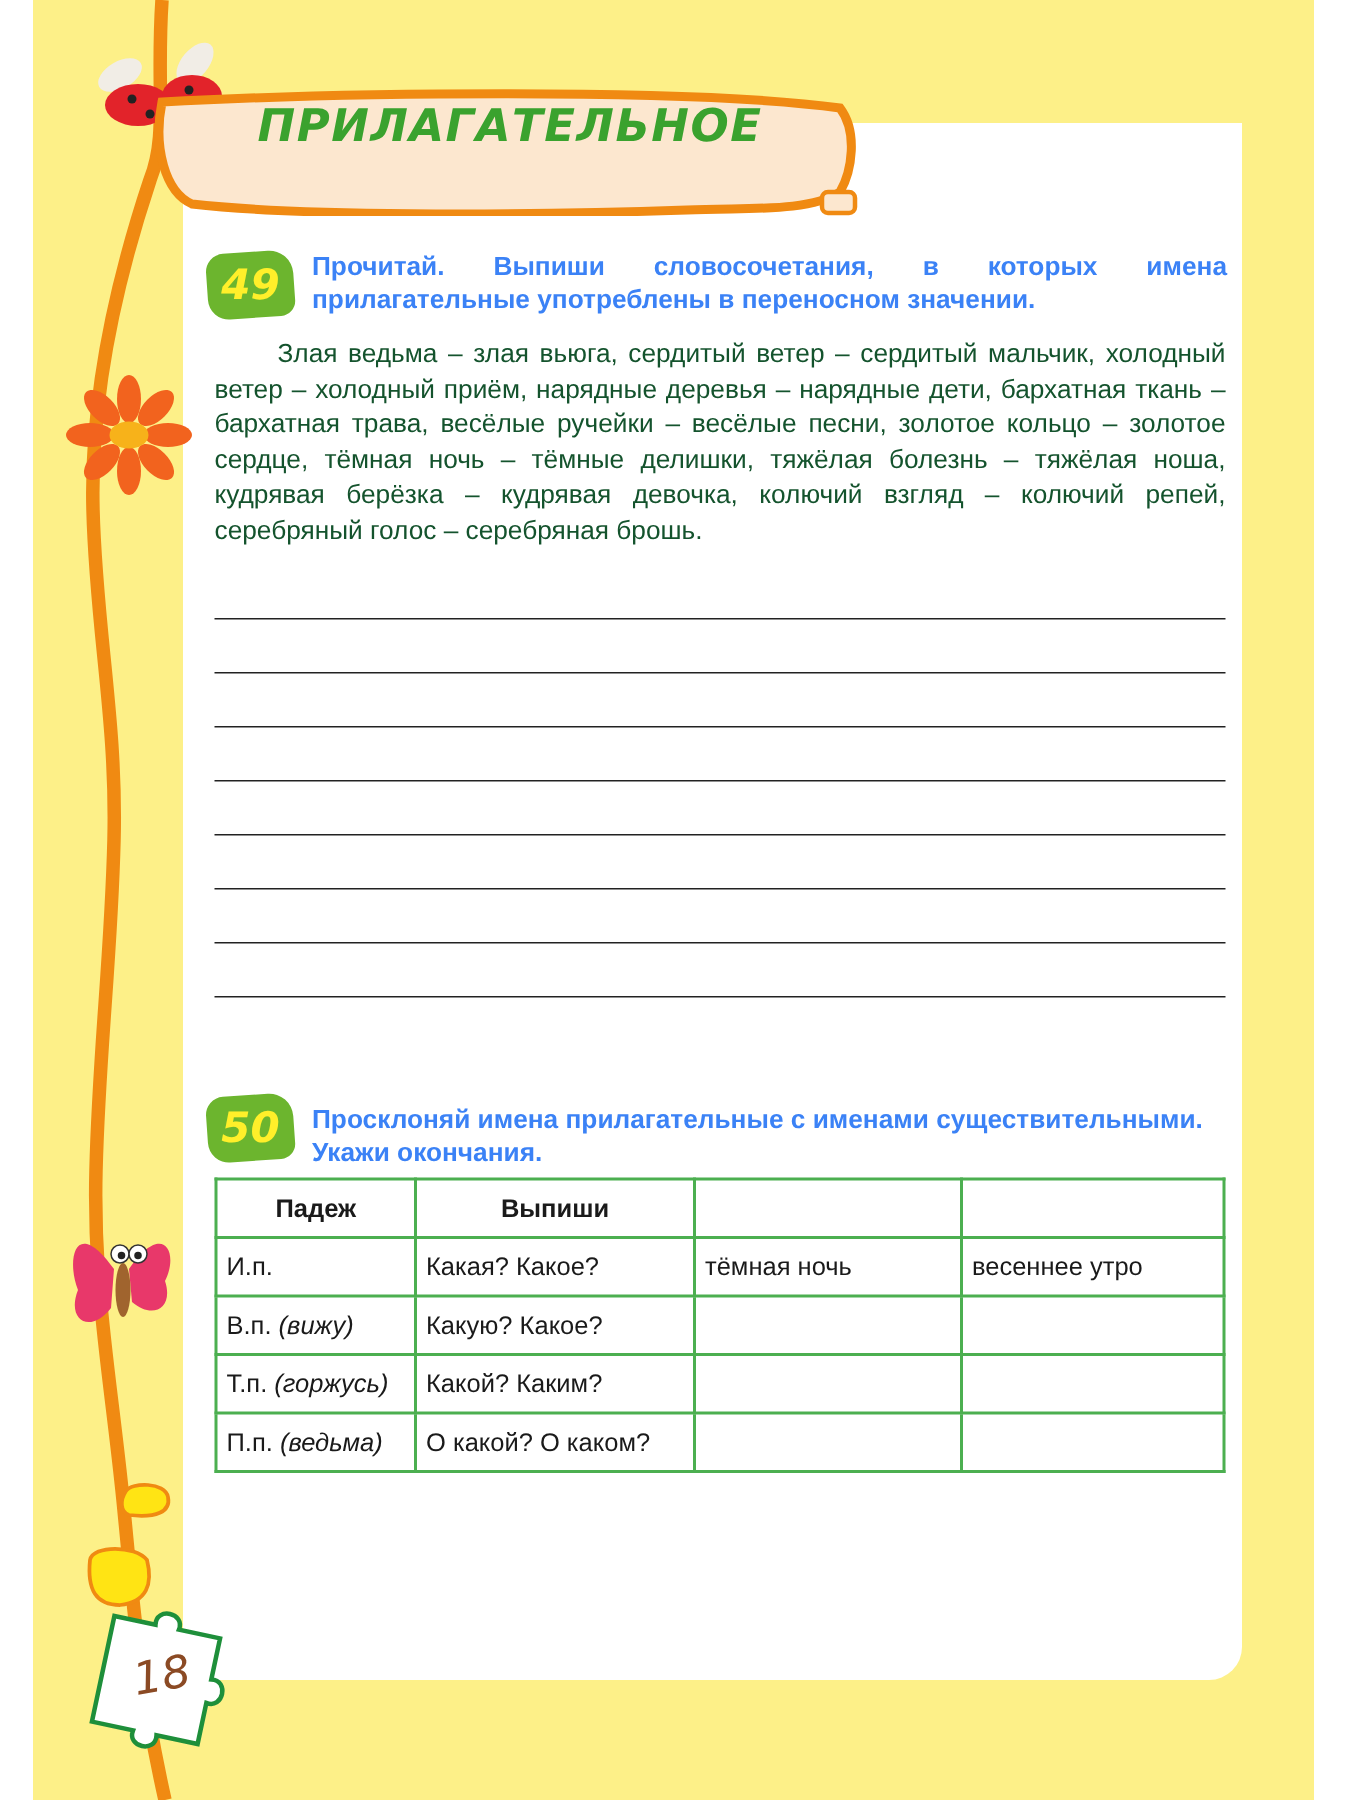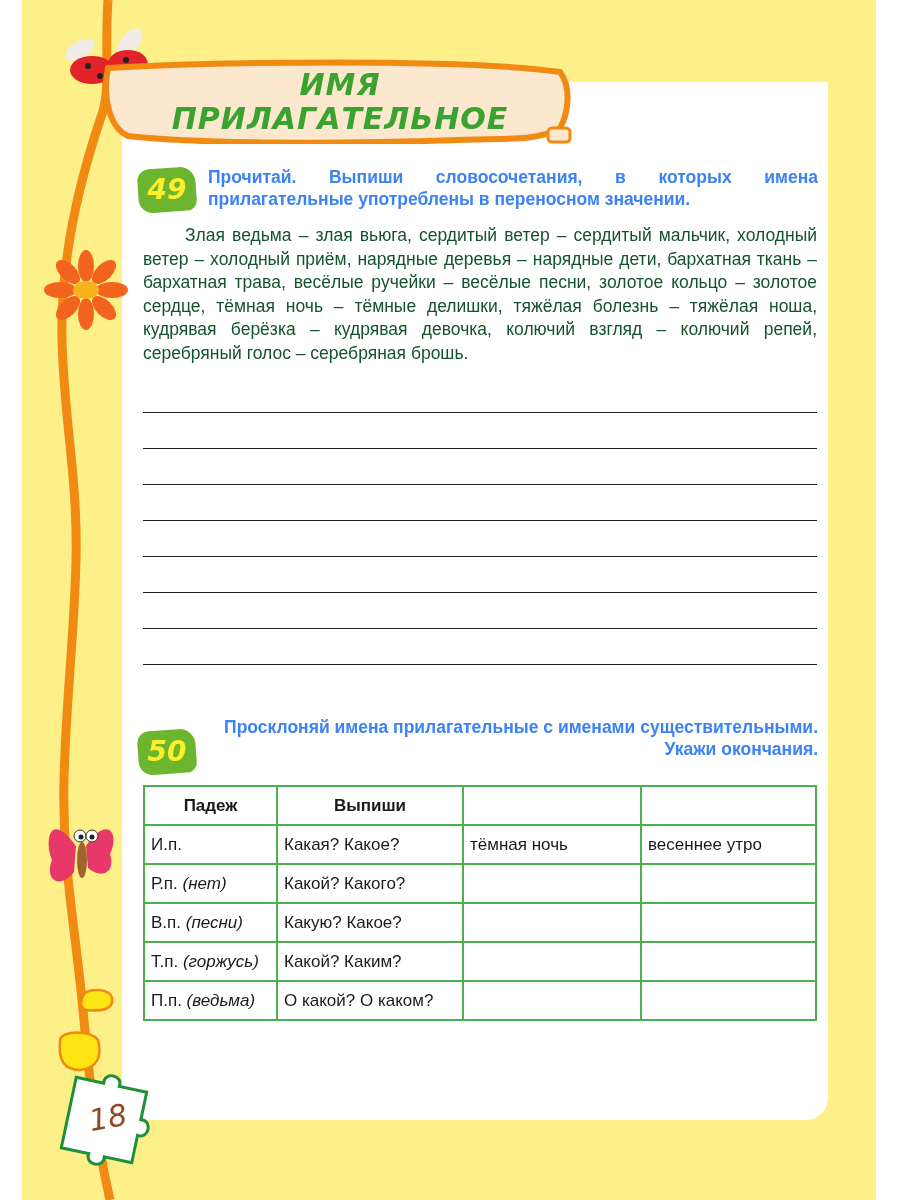--- a/index.html
+++ b/index.html
@@ -67,21 +67,20 @@
   <g transform="translate(104 1120) rotate(12)">
     <path d="M-36 -36 L-8 -36 C-10 -48 10 -48 8 -36 L36 -36 L36 -8 C48 -10 48 10 36 8 L36 36 L8 36 C10 48 -10 48 -8 36 L-36 36 Z" fill="#ffffff" stroke="#1e8f3a" stroke-width="3"></path>
   </g>
 </svg>
 
 <svg class="title-banner" viewBox="0 0 474 86">
   <path d="M10 10 C120 4 360 0 462 14 C474 30 470 56 462 70 C440 84 400 80 360 82 C240 86 100 86 30 78 C12 70 4 40 10 10 Z" fill="#fce7cf" stroke="#f08a12" stroke-width="6"></path>
   <rect x="450" y="70" width="22" height="14" rx="4" fill="#fce7cf" stroke="#f08a12" stroke-width="3"></rect>
 </svg>
 <div class="title-text">
-  <div>ИМЯ</div>
   <div>ПРИЛАГАТЕЛЬНОЕ</div>
 </div>
 
 <div class="ex-badge" style="left:138px; top:168px;"></div>
 <div class="ex-num" style="left:138px; top:168px;">49</div>
 <div class="ex-title" style="top:166px;">Прочитай. Выпиши словосочетания, в которых имена прилагательные употреблены в переносном значении.</div>
 <div class="passage">Злая ведьма – злая вьюга, сердитый ветер – сердитый мальчик, холодный ветер – холодный приём, нарядные деревья – нарядные дети, бархатная ткань – бархатная трава, весёлые ручейки – весёлые песни, золотое кольцо – золотое сердце, тёмная ночь – тёмные делишки, тяжёлая болезнь – тяжёлая ноша, кудрявая берёзка – кудрявая девочка, колючий взгляд – колючий репей, серебряный голос – серебряная брошь.</div>
 
 <div id="lines">
     <div class="write-line" style="top: 412px;"></div>
@@ -89,46 +88,40 @@
     <div class="write-line" style="top: 484px;"></div>
     <div class="write-line" style="top: 520px;"></div>
     <div class="write-line" style="top: 556px;"></div>
     <div class="write-line" style="top: 592px;"></div>
     <div class="write-line" style="top: 628px;"></div>
     <div class="write-line" style="top: 664px;"></div>
   </div>
 
 <div class="ex-badge" style="left:138px; top:730px;"></div>
 <div class="ex-num" style="left:138px; top:730px;">50</div>
-<div class="ex-title" style="top:716px; text-align:right;">Просклоняй имена прилагательные с именами существительными. Укажи окончания.</div>
+<div class="ex-title" style="top:735px; text-align:left;">Просклоняй имена прилагательные с именами существительными. Укажи окончания.</div>
 
 <table class="decl">
   <thead>
     <tr>
       <th class="c1">Падеж</th>
       <th class="c2">Выпиши</th>
       <th class="c3"></th>
       <th></th>
     </tr>
   </thead>
   <tbody id="tbody">
       <tr>
         <td class="c1"><span>И.п.</span> <span class="hint"></span></td>
         <td class="c2">Какая? Какое?</td>
         <td class="c3">тёмная ночь</td>
         <td>весеннее утро</td>
       </tr>
       <tr>
-        <td class="c1"><span>Р.п.</span> <span class="hint">(нет)</span></td>
-        <td class="c2">Какой? Какого?</td>
-        <td class="c3"></td>
-        <td></td>
-      </tr>
-      <tr>
-        <td class="c1"><span>В.п.</span> <span class="hint">(песни)</span></td>
+        <td class="c1"><span>В.п.</span> <span class="hint">(вижу)</span></td>
         <td class="c2">Какую? Какое?</td>
         <td class="c3"></td>
         <td></td>
       </tr>
       <tr>
         <td class="c1"><span>Т.п.</span> <span class="hint">(горжусь)</span></td>
         <td class="c2">Какой? Каким?</td>
         <td class="c3"></td>
         <td></td>
       </tr>

